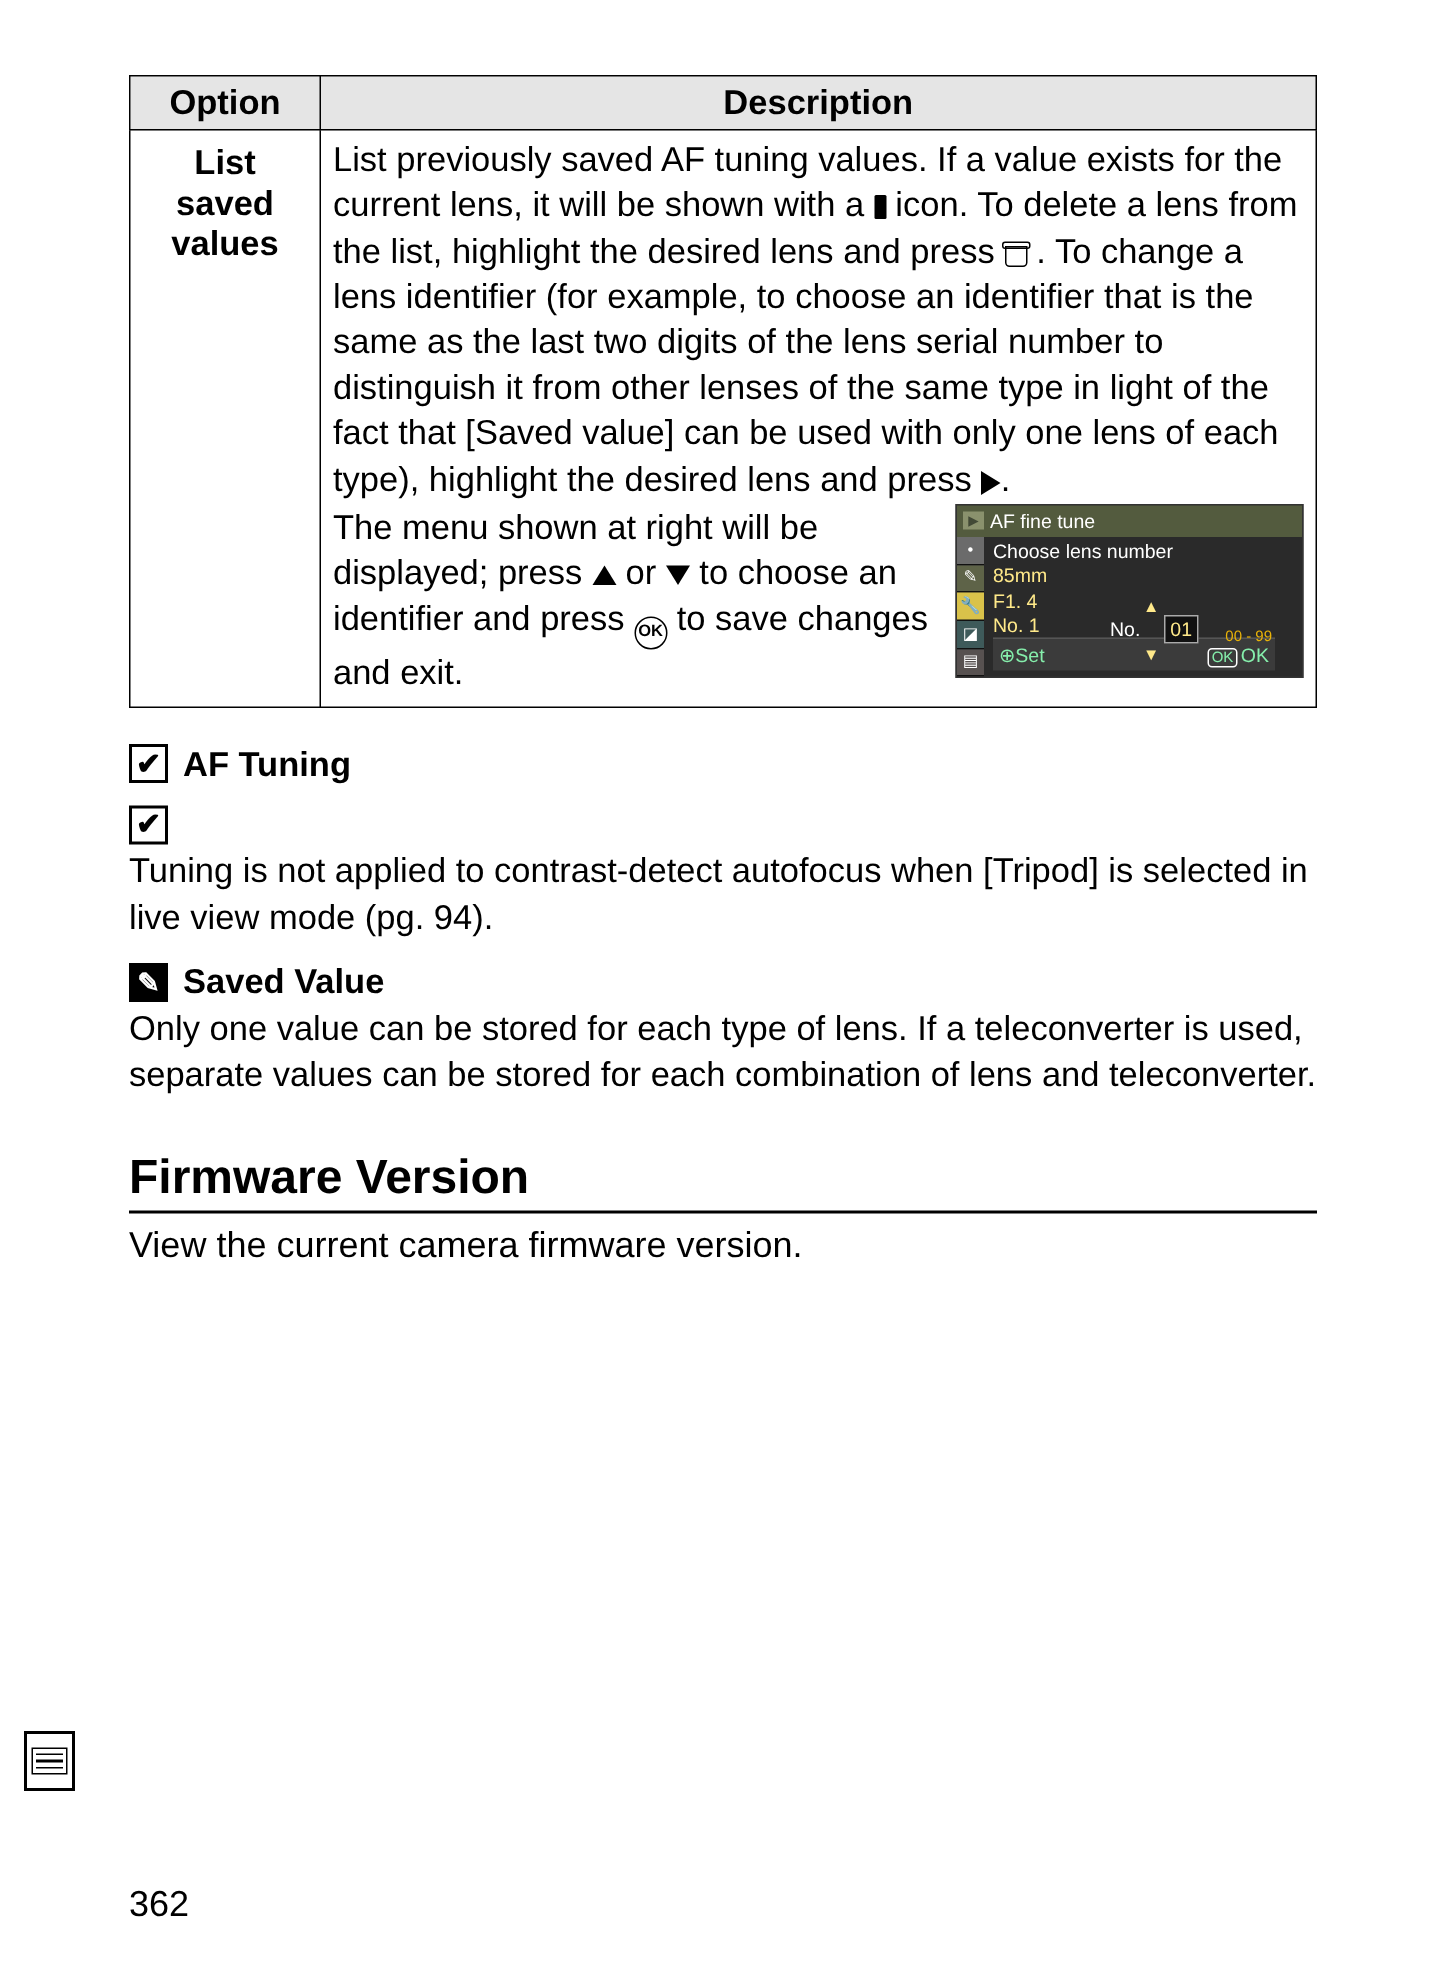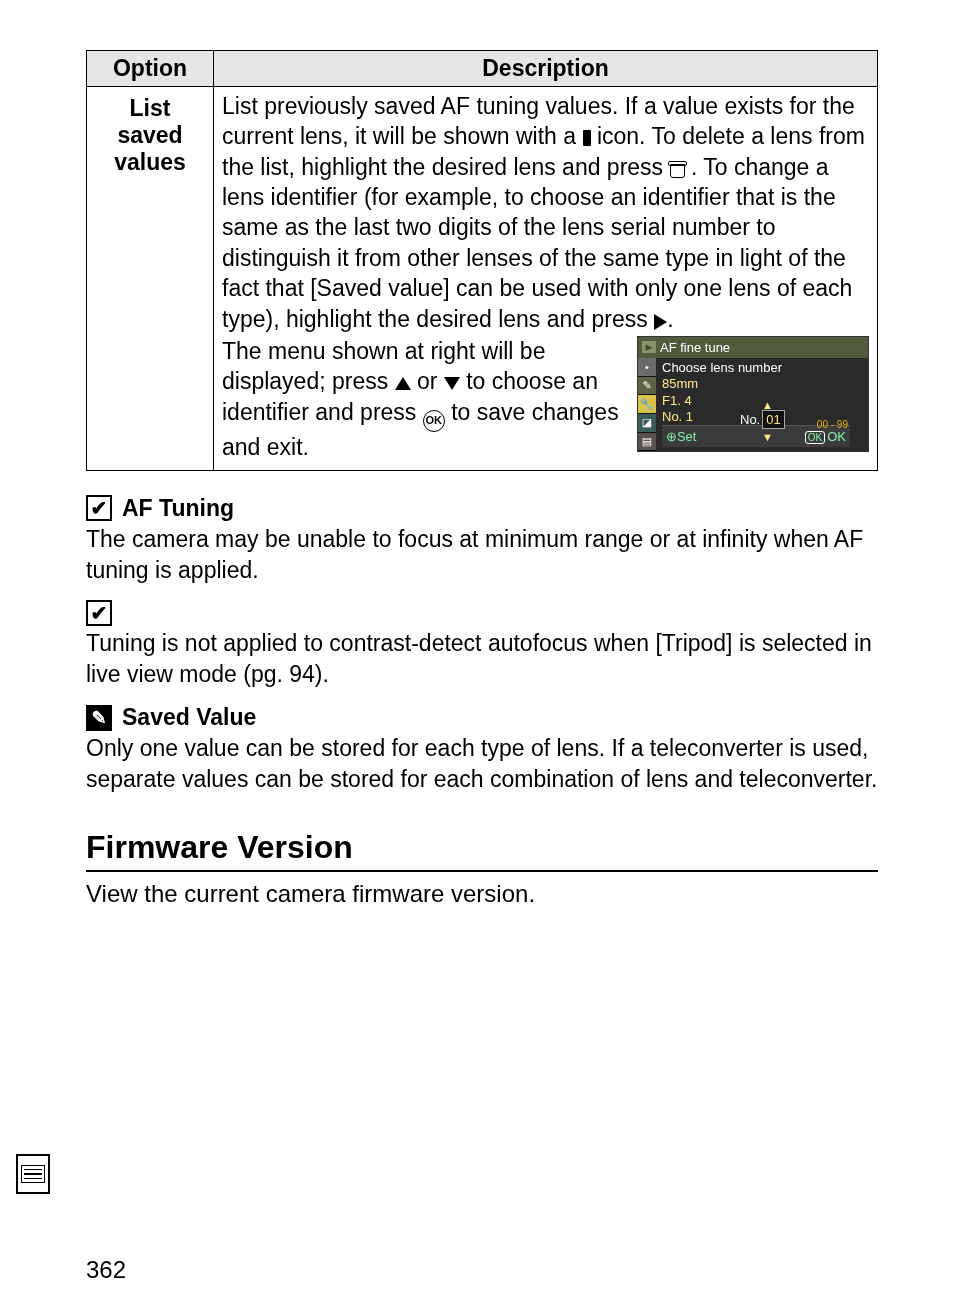--- a/index.html
+++ b/index.html
@@ -16,21 +16,21 @@
   .menu-mock{width:230px;border:1px solid #333;background:#2a2a2a;color:#fff;font-family:Arial,sans-serif;font-size:13px}
   .menu-mock .hdr{display:flex;align-items:center;background:#535b3e;padding:2px 4px;color:#fff;font-size:13px}
   .menu-mock .hdr .play{width:14px;height:12px;background:#8a916d;margin-right:4px;display:flex;align-items:center;justify-content:center;font-size:9px;color:#424936}
   .menu-body{display:flex}
   .menu-side{width:18px;display:flex;flex-direction:column}
   .menu-side div{flex:1;border-bottom:1px solid #111;display:flex;align-items:center;justify-content:center;font-size:11px}
   .s1{background:#6b6b6b}.s2{background:#5e6348}.s3{background:#d9c24a;color:#000}.s4{background:#3e5a5a}.s5{background:#575150}
   .menu-main{flex:1;padding:2px 18px 4px 6px;position:relative}
   .menu-main .line{font-size:13px;line-height:1.25;color:#fff}
   .no-box{position:absolute;left:84px;top:52px;font-size:13px}
-  .no-box .num{display:inline-block;border:1px solid #aaa;background:#111;padding:0 3px;margin-left:2px;color:#ffe98a}
+  .no-box .num{display:inline-block;border:1px solid #aaa;background:#111;padding:0 3px;margin-left:16px;color:#ffe98a}
   .arr-up{position:absolute;left:106px;top:40px;font-size:11px;color:#ffe98a}
   .arr-dn{position:absolute;left:106px;top:72px;font-size:11px;color:#ffe98a}
   .range{position:absolute;right:20px;bottom:20px;font-size:10px;color:#eab308}
   .menu-footer{border-top:1px solid #555;background:#3b3b3b;display:flex;justify-content:space-between;padding:2px 4px;font-size:13px;color:#86efac}
   .note{margin-top:24px}
   .note-head{display:flex;align-items:center;gap:10px;font-size:23px;font-weight:700}
   .note-head .box{width:22px;height:22px;border:2px solid #000;display:flex;align-items:center;justify-content:center;font-size:18px;font-weight:900}
   .note-head .box.white{background:#fff;color:#000}
   .note-head .box.pencil{background:#000;color:#fff}
   .note-body{font-size:23px;line-height:1.35;margin-top:2px}
@@ -125,21 +125,20 @@
     </tbody>
   </table>
 
   <div class="note">
     <div class="note-head">
       <span class="box white">
           <span class="chk">✔</span>
         </span>
       <span>AF Tuning</span>
     </div>
-    <div class="note-body">The camera may be unable to focus at minimum range or at infinity when AF tuning is applied.</div>
   </div>
 
   <div class="note" style="margin-top:14px">
     <div class="note-head">
       <span class="box white">
           <span class="chk">✔</span>
         </span>
     </div>
     <div class="note-body">Tuning is not applied to contrast-detect autofocus when [Tripod] is selected in live view mode (pg. 94).</div>
   </div>

